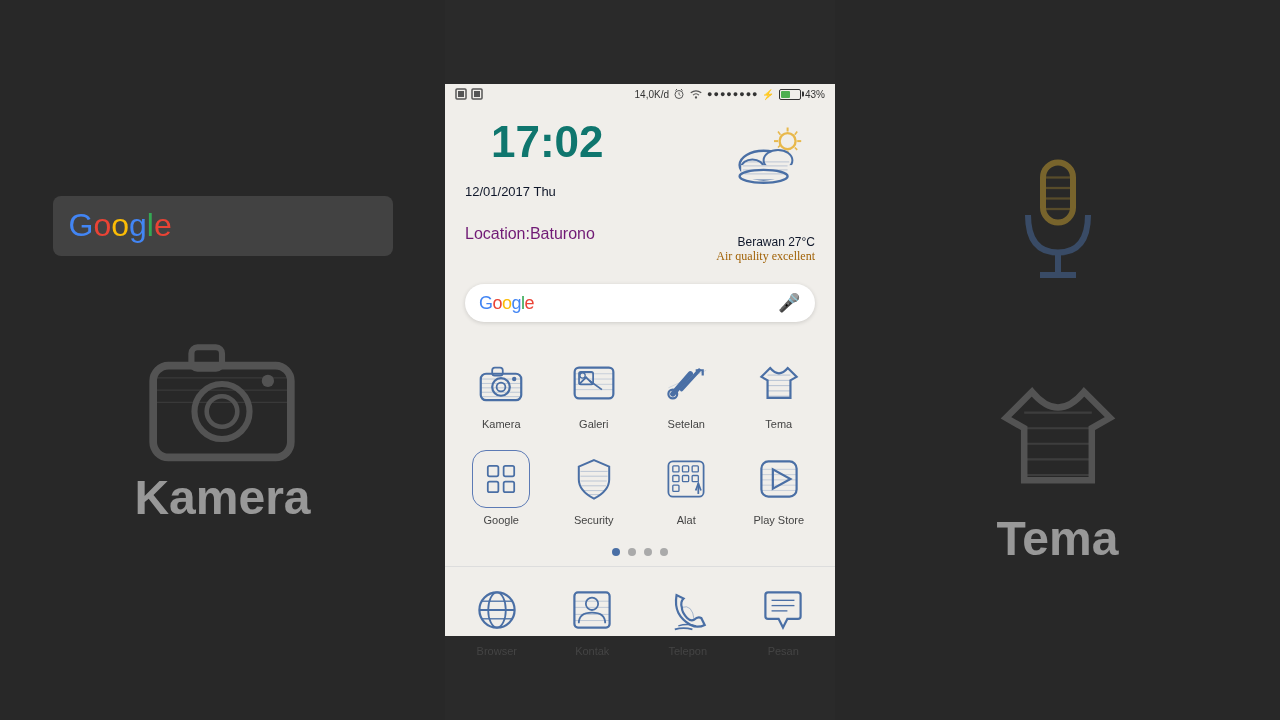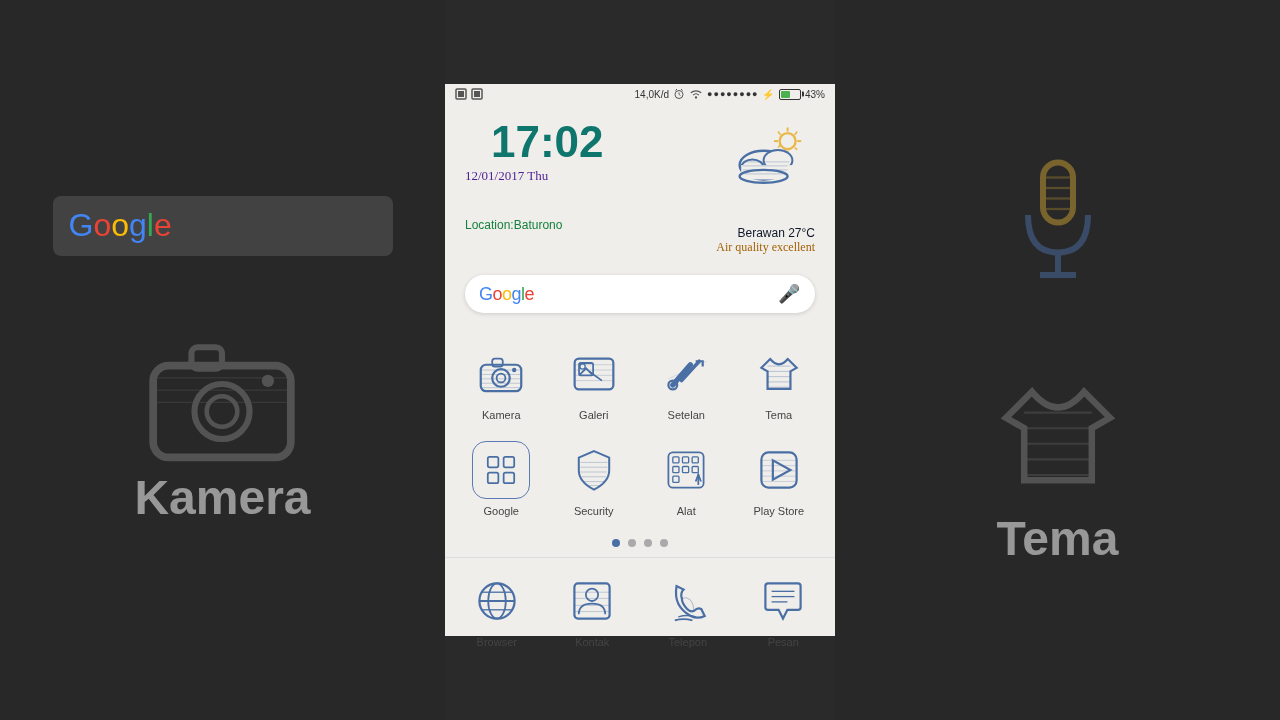--- a/index.html
+++ b/index.html
@@ -85,31 +85,30 @@
     .weather-icon-area {
       width: 90px;
       height: 70px;
       display: flex;
       align-items: center;
       justify-content: center;
     }
     .cloud-sun-svg { width: 80px; height: 65px; }
     .date-text {
       font-size: 13px;
-      color: #4c1d95;
+      color: #0f172a;
+      margin-top: 20px;
+    }
+    .weather-bottom {
+      display: flex;
+      justify-content: space-between;
+      align-items: center;
       margin-top: 4px;
-      font-family: Liberation Serif, serif;
-    }
-    .weather-bottom {
-      display: flex;
-      justify-content: space-between;
-      align-items: center;
-      margin-top: 4px;
-    }
-    .location-text { font-size: 12px; color: #15803d; }
+    }
+    .location-text { font-size: 16px; color: #701a75; }
     .weather-right { text-align: right; }
     .berawan-text { font-size: 12px; color: #0f172a; margin-top: 32px; }
     .air-quality-text { font-size: 12px; color: #a16207; font-family: Liberation Serif, serif; }
 
     
     .search-bar-container {
       padding: 10px 20px 14px;
     }
     .search-bar {
       background: white;

